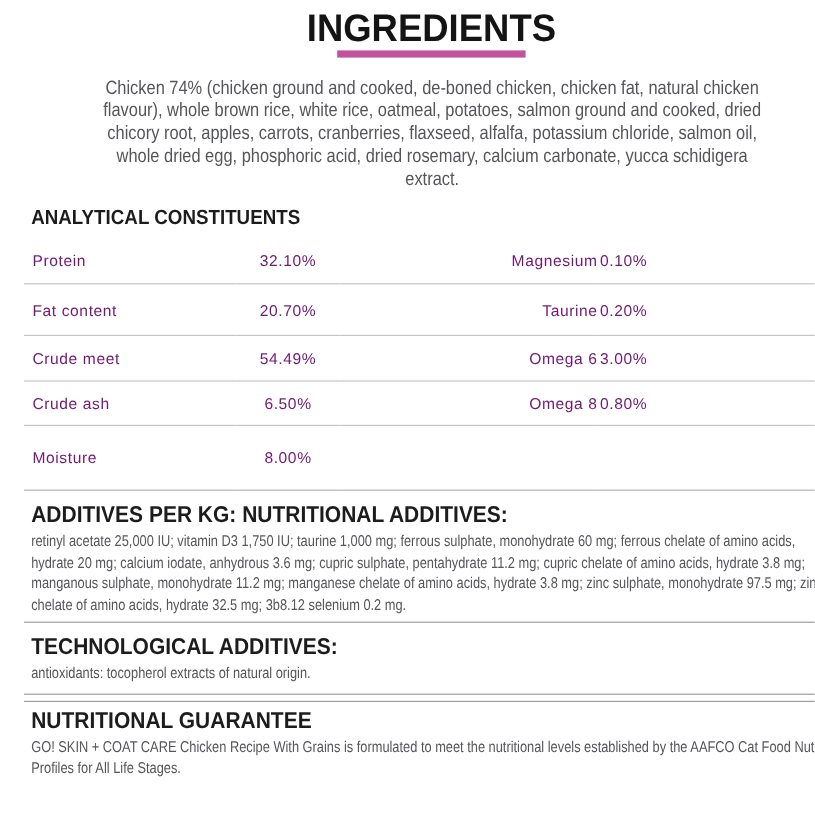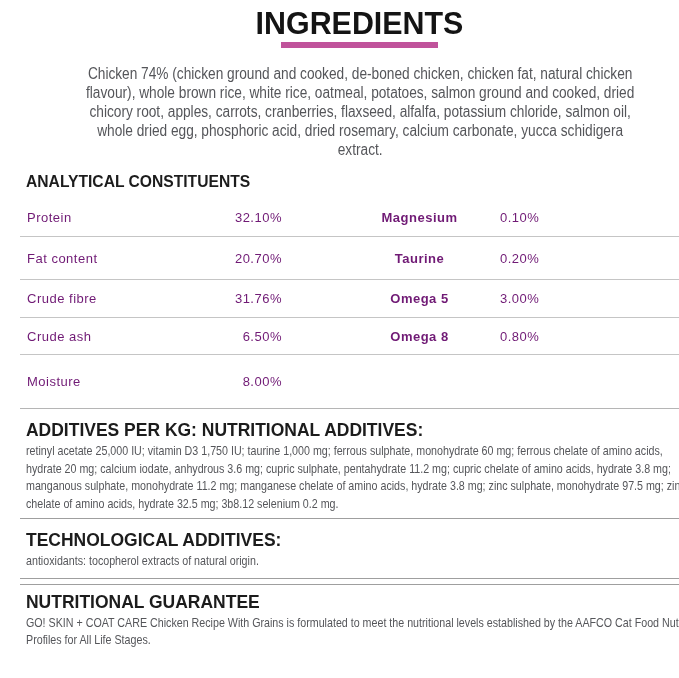--- a/index.html
+++ b/index.html
@@ -59,22 +59,22 @@
     margin-top: 8px;
     border-collapse: collapse;
     table-layout: fixed;
     font-size: 13px;
     letter-spacing: 0.5px;
     color: #701a75;
   }
   table.analytical-table td { vertical-align: middle; }
   tr.trow td { border-bottom: 1px solid #c5c5c5; }
   td.ll { padding-left: 7px; text-align: left; }
-  td.lv { text-align: right; }
-  td.rl { padding-left: 58px; text-align: center; font-weight: bold; }
+  td.lv { text-align: center; }
+  td.rl { padding-left: 58px; text-align: right; }
   td.rv { padding-right: 68px; text-align: left; }
   tr.r1 td { height: 35px; }
   tr.r2 td { height: 40px; }
   tr.r3 td { height: 35px; }
   tr.r4 td { height: 34px; }
   tr.r5 td { height: 51px; border-bottom: 1px solid #b5b5b5; }
   .section-heading {
     font-size: 19px;
     line-height: 21px;
     margin: 10px 0 0 6px;
@@ -124,23 +124,23 @@
         <td class="rl">Magnesium</td>
         <td class="rv">0.10%</td>
       </tr>
       <tr class="trow r2">
         <td class="ll">Fat content</td>
         <td class="lv">20.70%</td>
         <td class="rl">Taurine</td>
         <td class="rv">0.20%</td>
       </tr>
       <tr class="trow r3">
-        <td class="ll">Crude fibre</td>
-        <td class="lv">31.76%</td>
-        <td class="rl">Omega 5</td>
+        <td class="ll">Crude meet</td>
+        <td class="lv">54.49%</td>
+        <td class="rl">Omega 6</td>
         <td class="rv">3.00%</td>
       </tr>
       <tr class="trow r4">
         <td class="ll">Crude ash</td>
         <td class="lv">6.50%</td>
         <td class="rl">Omega 8</td>
         <td class="rv">0.80%</td>
       </tr>
       <tr class="trow r5">
         <td class="ll">Moisture</td>

